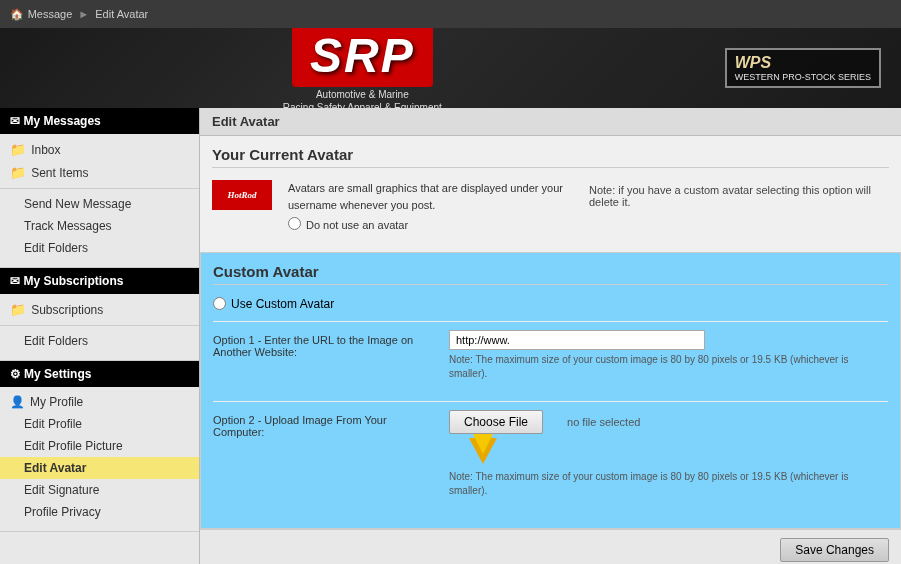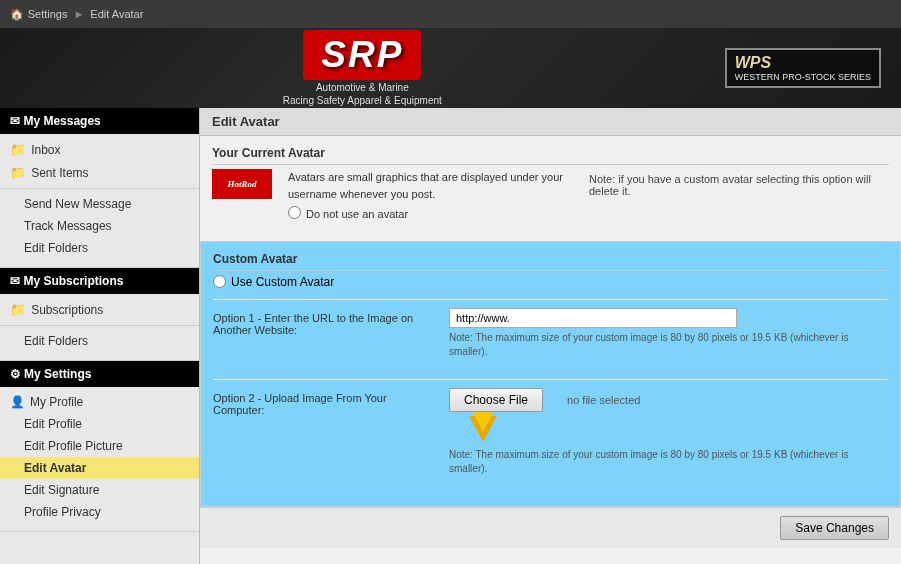--- a/index.html
+++ b/index.html
@@ -45,21 +45,21 @@
     .banner-kenner .racing { font-size: 10px; color: #aaa; letter-spacing: 2px; }
     .banner-kenner .phone { font-size: 13px; font-weight: bold; color: #fff; }
     .banner-srp {
       flex: 1;
       text-align: center;
     }
     .banner-srp .srp-logo {
       display: inline-block;
       background: #cc0000;
       color: #fff;
-      font-size: 37px;
+      font-size: 48px;
       font-weight: 900;
       padding: 4px 18px;
       border-radius: 4px;
       letter-spacing: 2px;
       font-style: italic;
       text-shadow: 2px 2px 4px rgba(0,0,0,0.8);
     }
     .banner-srp .tagline { color: #ddd; font-size: 10px; margin-top: 2px; }
     .banner-wps {
       color: #e0e0e0;
@@ -126,26 +126,26 @@
       border-bottom: 1px solid #bbb;
       padding: 6px 12px;
       font-size: 13px;
       font-weight: bold;
       color: #333;
     }
     .content-section {
       padding: 10px 12px;
     }
     .section-title {
-      font-size: 12px;
+      font-size: 15px;
       font-weight: bold;
       color: #333;
       border-bottom: 1px solid #ccc;
       padding-bottom: 4px;
-      margin-bottom: 4px;
+      margin-bottom: 12px;
     }
 
     
     .avatar-row {
       display: flex;
       align-items: flex-start;
       gap: 16px;
       margin-bottom: 8px;
     }
     .current-avatar-img {
@@ -208,21 +208,21 @@
       color: #333;
       padding-top: 4px;
     }
     .option-content {
       flex: 1;
     }
     .url-input {
       border: 1px solid #aaa;
       padding: 3px 6px;
       font-size: 11px;
-      width: 288px;
+      width: 256px;
       background: #fff;
     }
     .small-note {
       font-size: 10px;
       color: #555;
       margin-top: 3px;
       line-height: 1.4;
     }
     .file-upload-row {
       display: flex;
@@ -269,21 +269,21 @@
     }
     .reset-btn {
       background: linear-gradient(to bottom, #e0e0e0, #c8c8c8);
     }
   </style>
 </head>
 <body>
 
 <div class="top-bar">
   <span>🏠</span>
-  <span style="cursor:pointer; color:#ccc; margin-left:4px;">Settings</span>
+  <span style="cursor:pointer; color:#ccc; margin-left:4px;">Message</span>
   <span style="margin:0 6px; color:#888;">►</span>
   <span>Edit Avatar</span>
 </div>
 
 <div class="banner">
   <div class="banner-inner">
     <div class="banner-srp">
       <div class="srp-logo">SRP</div>
       <div class="tagline">Automotive &amp; Marine</div>
       <div class="tagline">Racing Safety Apparel &amp; Equipment</div>

